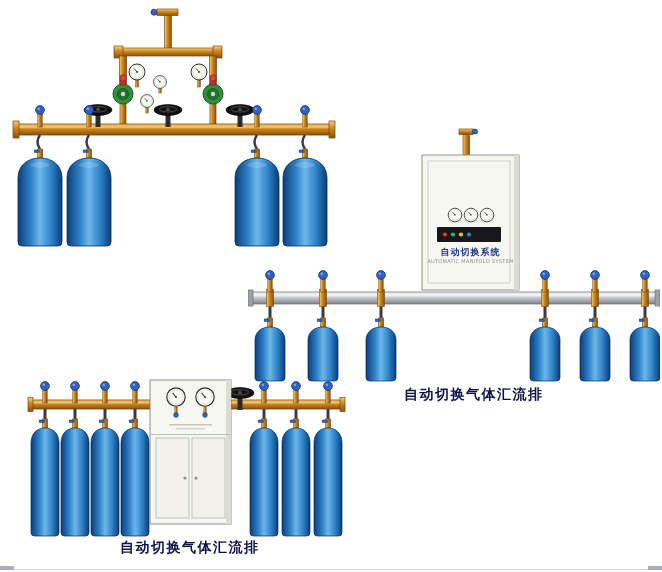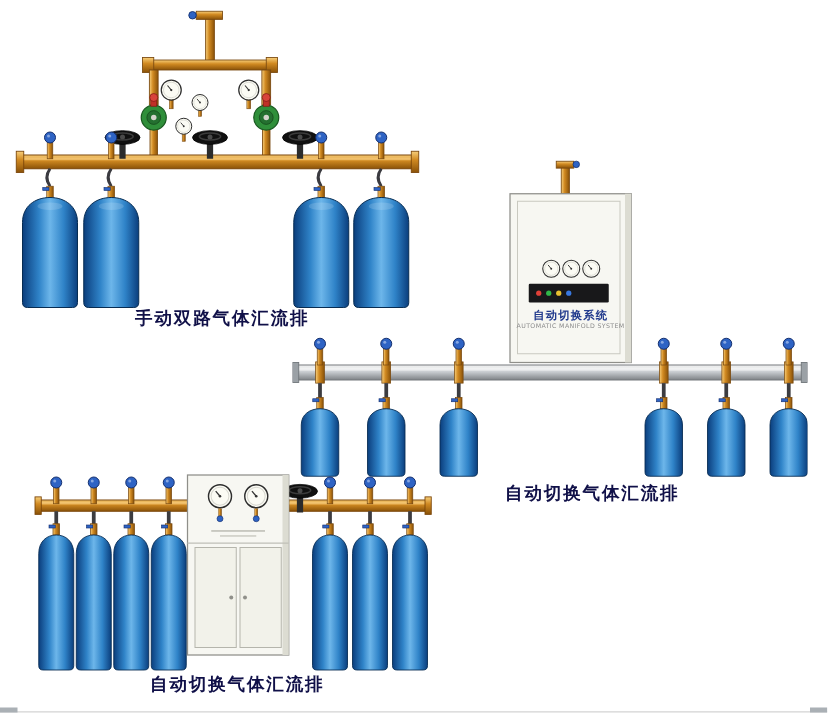--- a/index.html
+++ b/index.html
@@ -1,20 +1,20 @@
 <!DOCTYPE html>
 <html><head>
 <meta charset="utf-8">
 <style>
   * { margin:0; padding:0; box-sizing:border-box; }
   html,body { background:#ffffff; font-family:"DejaVu Sans","Liberation Sans",sans-serif; }
   #page { position:relative; width:662px; height:572px; background:#ffffff; overflow:hidden; }
   .figure { position:absolute; }
   #fig1 { left:8px;   top:6px;   width:332px; height:242px; }
-  #fig2 { left:234px; top:128px; width:412px; height:260px; }
+  #fig2 { left:248px; top:128px; width:412px; height:260px; }
   #fig3 { left:26px;  top:374px; width:322px; height:172px; }
   .caption { position:absolute; font-size:14px; font-weight:bold; color:#101048;
              letter-spacing:1.5px; white-space:nowrap; }
   #cap1 { left:108px; top:246px; }
   #cap2 { left:404px; top:386px; }
   #cap3 { left:120px; top:539px; }
   .cab-label    { position:absolute; left:176px; top:118px; width:93px; text-align:center;
                   font-size:9px; font-weight:bold; color:#20398c; letter-spacing:1px; }
   .cab-sublabel { position:absolute; left:176px; top:130px; width:93px; text-align:center;
                   font-size:5px; color:#8c8c8c; letter-spacing:0.3px; white-space:nowrap; overflow:hidden; }
@@ -149,21 +149,20 @@
         <use href="#symCylL" transform="translate(227,152)"></use>
       </g>
       <g>
         <use href="#symKnob" transform="translate(297,104)"></use>
         <path d="M297,129 Q292,136 297,143" stroke="#3a3a40" stroke-width="2.4" fill="none"></path>
         <use href="#symCylValve" transform="translate(297,152)"></use>
         <use href="#symCylL" transform="translate(275,152)"></use>
       </g>
     </svg>
   </div>
-  <div class="caption" id="cap1">手动双路气体汇流排</div>
 
   <div class="figure" id="fig2">
     <svg viewBox="0 0 412 260" width="412" height="260">
       <g>
         <rect x="215" y="5" width="6.5" height="22" fill="url(#gBrassV)" stroke="#7a4a10" stroke-width="0.7"></rect>
         <rect x="211" y="1" width="14" height="5.5" fill="url(#gBrassH)" stroke="#7a4a10" stroke-width="0.7"></rect>
         <circle cx="227" cy="3.5" r="2.6" fill="#2e63c4" stroke="#142f6e" stroke-width="0.6"></circle>
       </g>
       <g>
         <rect x="174" y="27" width="97" height="135" fill="#f7f7f2" stroke="#8f8f8a" stroke-width="1"></rect>

